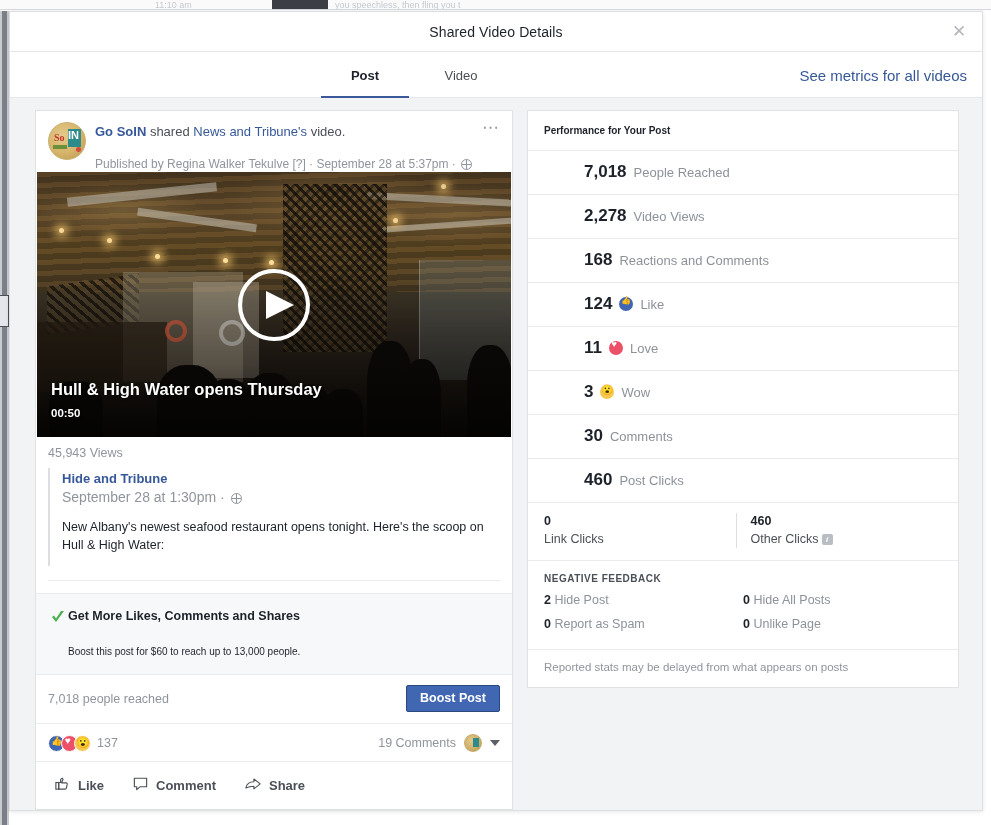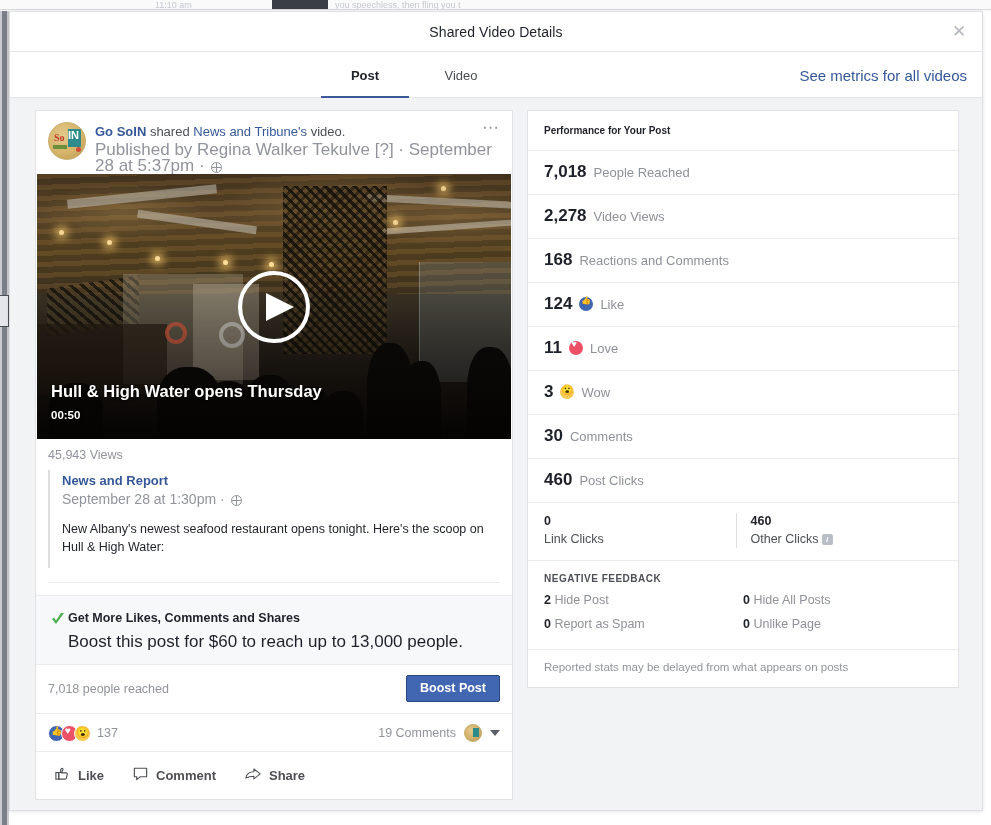--- a/index.html
+++ b/index.html
@@ -89,21 +89,21 @@
   .avatar .a-so { position:absolute; left:5px; top:9px; font-size:10px; font-weight:bold; color:#c0392b; font-family:"Liberation Serif", serif;}
   .avatar .a-in { position:absolute; left:19px; top:6px; width:13px; height:18px; background:#2e8b8b; }
   .avatar .a-in2 { position:absolute; left:19px; top:6px; font-size:11px; font-weight:bold; color:#ffffff; }
   .avatar .a-bar { position:absolute; left:4px; top:22px; width:14px; height:4px; background:#6b8f3a; }
   .avatar .a-dot { position:absolute; right:4px; bottom:7px; width:5px; height:5px; border-radius:50%; background:#d24c3d; }
 
   .post-head-txt { margin-left: 9px; padding-top: 1px; }
   .ph-line1 { font-size: 13px; color: #4b4f56; line-height: 17px; }
   .ph-line1 b { color: #365899; font-weight: bold; }
   .ph-line1 .pg { color: #365899; }
-  .ph-line2 { font-size: 17px; color: #90949c; line-height: 16px; margin-top: 2px; }
+  .ph-line2 { font-size: 12px; color: #90949c; line-height: 16px; margin-top: 16px; }
   .globe {
     display: inline-block; width: 11px; height: 11px; border-radius: 50%;
     border: 1px solid #90949c; position: relative; top: 2px; margin-left: 2px;
   }
   .globe::before { content:""; position:absolute; left:4px; top:0; width:1px; height:9px; background:#90949c; }
   .globe::after  { content:""; position:absolute; top:4px; left:0; width:9px; height:1px; background:#90949c; }
   .post-menu {
     position: absolute; right: 12px; top: 12px; font-size: 17px; color: #90949c;
     letter-spacing: 1px; cursor: pointer; line-height: 10px;
   }
@@ -163,21 +163,21 @@
   .sb-name { font-size: 13px; font-weight: bold; color: #365899; line-height: 18px; }
   .sb-meta { font-size: 14px; color: #90949c; line-height: 16px; margin-top: 1px; }
   .sb-text { font-size: 12.5px; color: #1d2129; line-height: 18px; margin-top: 13px; max-width: 452px; }
 
   .card-sep { height: 1px; background: #e9ebee; margin: 14px 12px 0 12px; }
 
   
   .boost-promo { display: flex; padding: 14px 12px 13px 14px; background:#f7f8fa; border-top:1px solid #e9ebee; margin-top: 12px; }
   .check-icon { width: 18px; flex: none; margin-top: 1px; }
   .boost-t1 { font-size: 12.5px; font-weight: bold; color: #1d2129; line-height: 17px; }
-  .boost-t2 { font-size: 17px; color: #1d2129; line-height: 18px; margin-top: 6px; }
+  .boost-t2 { font-size: 10px; color: #1d2129; line-height: 18px; margin-top: 18px; }
   .boost-row {
     display: flex; align-items: center; justify-content: space-between;
     padding: 10px 12px 11px 12px; border-top: 1px solid #e9ebee; background:#fff;
   }
   .boost-reach { font-size: 12.5px; color: #90949c; }
   .boost-btn {
     background: #4267b2; border: 1px solid #29487d; color: #fff;
     font-size: 12.5px; font-weight: bold; padding: 5px 13px 6px 13px; border-radius: 2px;
     cursor: pointer; font-family: "Liberation Sans", sans-serif;
   }
@@ -211,21 +211,21 @@
   .actions-row { display: flex; border-top: 1px solid #e9ebee; padding: 8px 4px 9px 4px; }
   .action { display: flex; align-items: center; gap: 7px; padding: 5px 14px; font-size: 13px; font-weight: bold; color: #4b4f56; cursor: pointer; }
 
   
   .perf-panel { width: 432px; background:#fff; border:1px solid #e0e2e6; align-self: flex-start; }
   .perf-title { font-size: 10px; font-weight: bold; color: #1d2129; padding: 14px 16px 14px 16px; }
   .perf-row {
     display: flex; align-items: baseline; gap: 7px;
     padding: 11px 16px 12px 16px; border-top: 1px solid #e9ebee;
   }
-  .perf-num { font-size: 17px; font-weight: bold; color: #1d2129; }
+  .perf-num { font-size: 17px; font-weight: bold; color: #1d2129; margin-left: 40px; }
   .perf-lbl { font-size: 13px; color: #4b4f56; }
   .perf-lbl.grey { color: #8d9199; }
   .ic-like { width: 14px; height: 14px; border-radius: 50%; background:#4267b2; position: relative; display:inline-block; top:2px; }
   .ic-like::after { content:"\1F44D"; position:absolute; left:2px; top:-1px; font-size:8px; color:#fff; }
   .ic-love { width: 14px; height: 14px; border-radius: 50%; background:#ed5168; position: relative; display:inline-block; top:2px; }
   .ic-love::after { content:"\2665"; position:absolute; left:2.5px; top:-2px; font-size:9px; color:#fff; }
   .ic-wow { width: 14px; height: 14px; border-radius: 50%; background:#f7c84e; position: relative; display:inline-block; top:2px; }
   .ic-wow::after { content:"\1F62E"; position:absolute; left:0.5px; top:-1px; font-size:10px; }
 
   .clicks-split { display: flex; border-top: 1px solid #e9ebee; padding: 10px 16px 12px 16px; }
@@ -335,21 +335,21 @@
           </div>
           <div class="v-grad"></div>
           <div class="play-btn"></div>
           <div class="v-title">Hull &amp; High Water opens Thursday</div>
           <div class="v-time">00:50</div>
         </div>
 
         <div class="views-line">45,943 Views</div>
 
         <div class="share-block">
-          <div class="sb-name">News and Report</div>
+          <div class="sb-name">Hide and Tribune</div>
           <div class="sb-meta"><span>September 28 at 1:30pm · </span><span class="globe"></span></div>
           <div class="sb-text">New Albany's newest seafood restaurant opens tonight. Here's the scoop on Hull &amp; High Water:</div>
         </div>
 
         <div class="card-sep"></div>
 
         <div class="boost-promo">
           <div class="check-icon">
             <svg width="16" height="16" viewBox="0 0 16 16">
                 <path d="M2 8 L6 13 L14 2 L11 2 L6 9.5 L4 6.5 Z" fill="#4caf50"></path>

